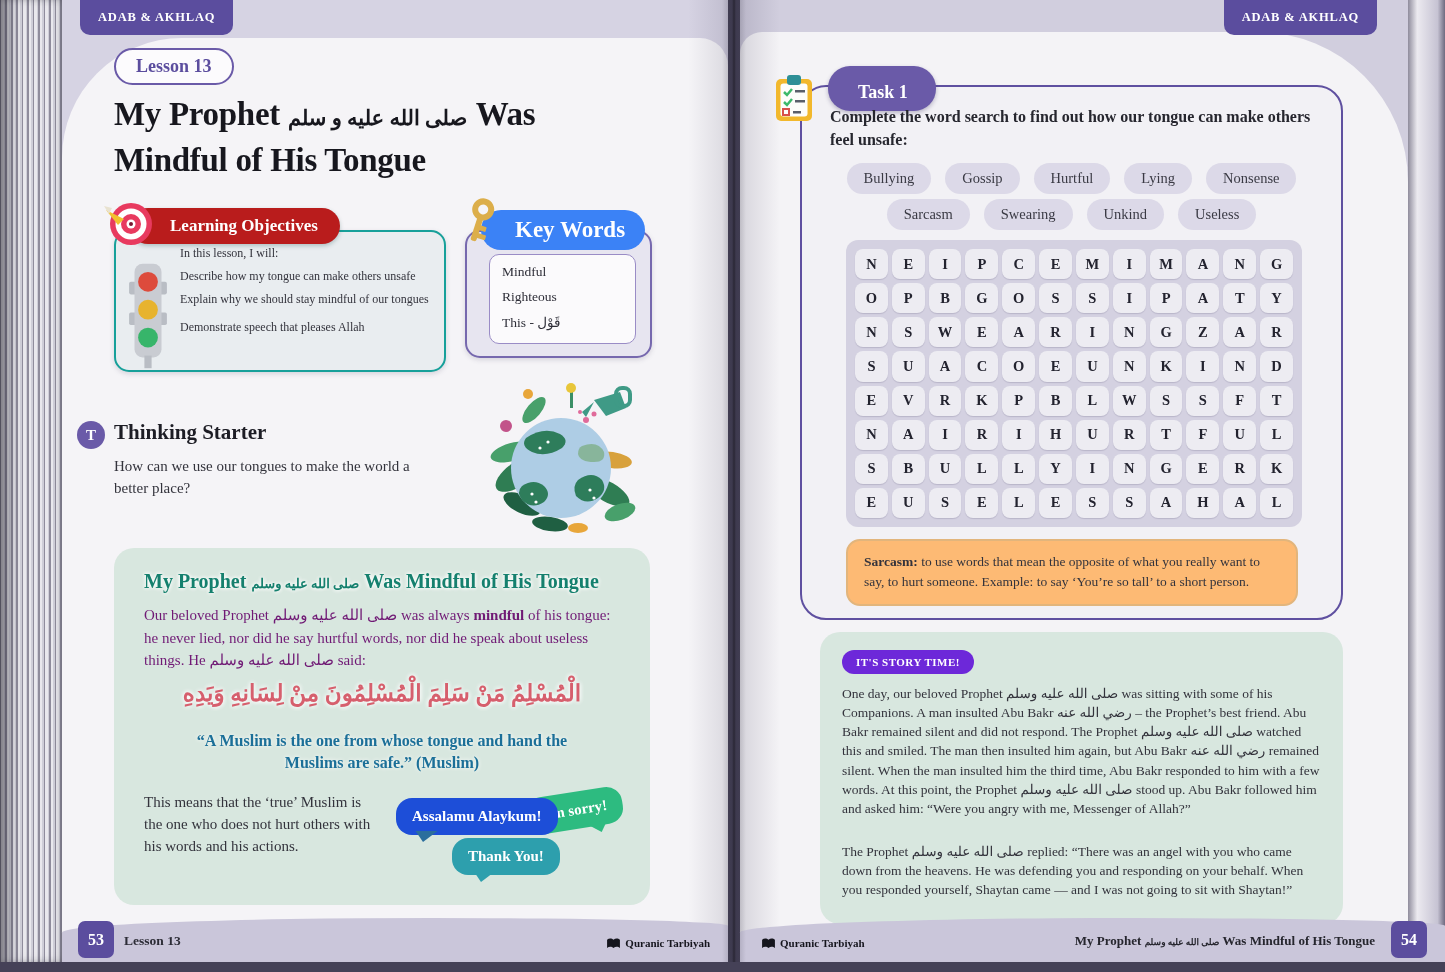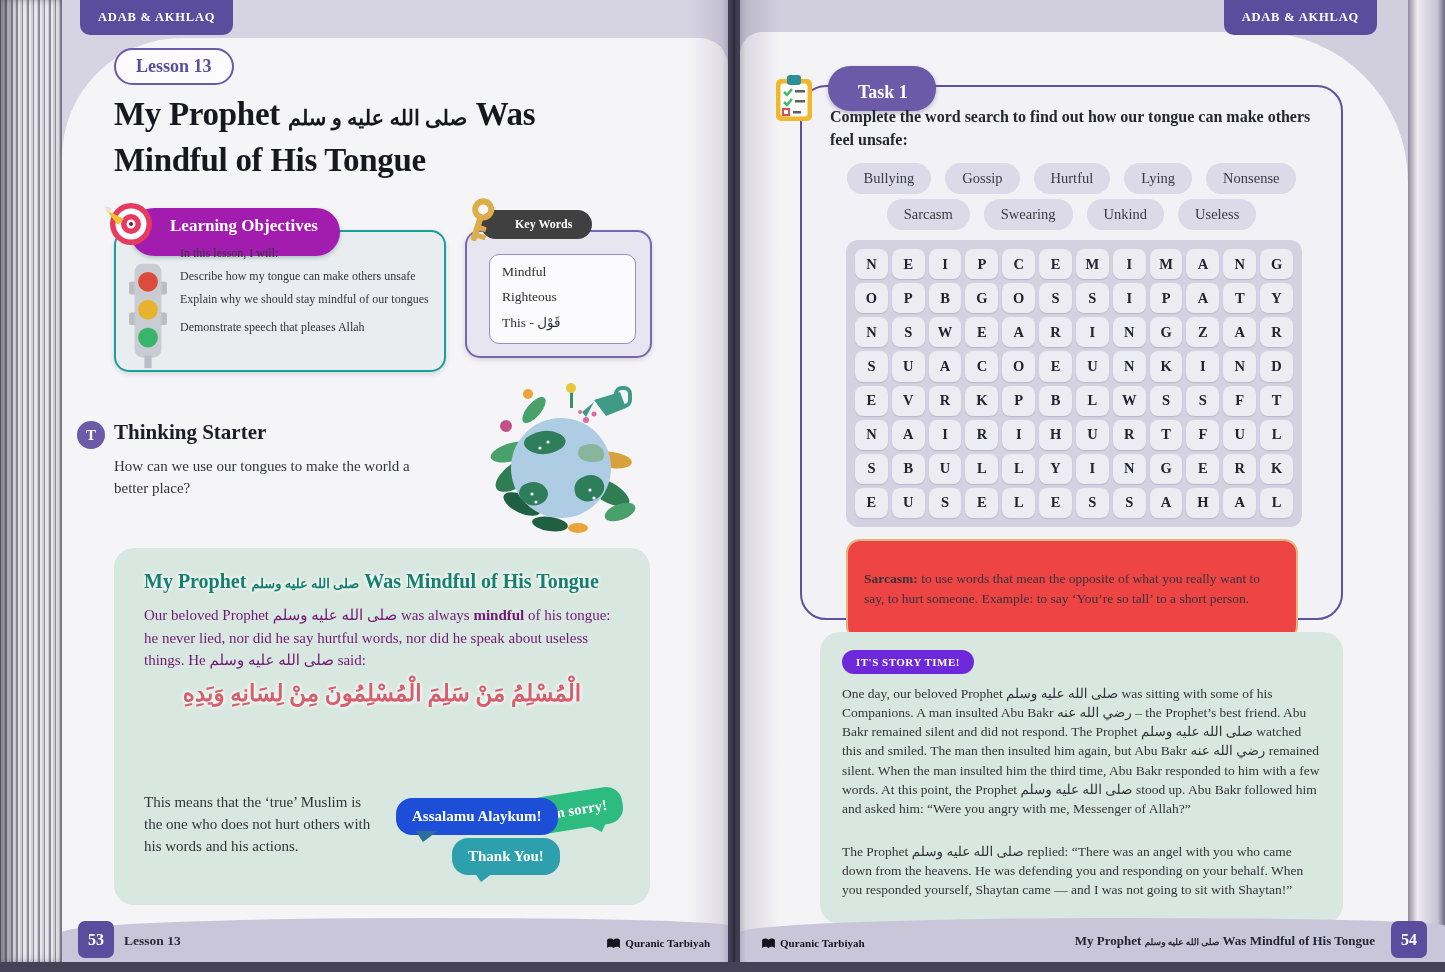--- a/index.html
+++ b/index.html
@@ -33,33 +33,33 @@
 
   
   .lesson-pill{position:absolute;left:52px;top:48px;padding:6px 20px;border:2.5px solid #6a5aa8;border-radius:19px;
     background:#fcfbfd;color:#5b4d9e;font-weight:bold;font-size:18px;}
   .main-title{position:absolute;left:52px;top:92px;width:528px;font-weight:800;font-size:33px;line-height:1.38;
     color:#17171e;letter-spacing:-.3px;}
   .main-title .ar{font-size:21px;font-weight:bold;}
 
   .lo-box{position:absolute;left:52px;top:230px;width:332px;height:142px;background:#e9edf0;
     border:2.5px solid #17a09a;border-radius:15px;box-shadow:0 2px 5px rgba(70,65,100,.18);}
-  .lo-header{position:absolute;top:-24px;left:14px;background:#a21caf;border-radius:24px;padding:8px 22px 20px 40px;
+  .lo-header{position:absolute;top:-24px;left:14px;background:#b91c1c;border-radius:24px;padding:8px 22px 8px 40px;
     color:#fff;font-weight:800;font-size:17px;box-shadow:0 2px 4px rgba(40,90,90,.3);}
   .target-wrap{position:absolute;left:-16px;top:-36px;width:56px;height:56px;}
   .traffic-wrap{position:absolute;left:12px;top:30px;width:40px;height:108px;}
   .lo-body{position:absolute;left:64px;right:10px;top:14px;font-size:12px;line-height:1.3;color:#33333c;}
   .lo-intro{margin-bottom:7px;}
   .lo-item{margin-bottom:8px;}
   .lo-item:last-child{margin-top:12px;}
 
   .kw-box{position:absolute;left:403px;top:230px;width:187px;height:128px;background:#e7e5f0;
     border:2.5px solid #7668ae;border-radius:15px;box-shadow:0 2px 5px rgba(70,65,100,.18);}
-  .kw-header{position:absolute;top:-22px;left:14px;background:#404040;border-radius:22px;padding:7px 20px 7px 34px;
-    color:#fff;font-weight:800;font-size:12px;}
+  .kw-header{position:absolute;top:-22px;left:14px;background:#3b82f6;border-radius:22px;padding:7px 20px 7px 34px;
+    color:#fff;font-weight:800;font-size:23px;}
   .key-wrap{position:absolute;left:-6px;top:-34px;width:44px;height:50px;}
   .kw-inner{position:absolute;left:22px;right:14px;top:22px;bottom:12px;background:#fbfafc;border:1.5px solid #9a8cc6;
     border-radius:10px;padding:9px 12px;}
   .kw-item{font-size:13.5px;color:#2e2e38;margin-bottom:9px;}
 
   .ts-circle{position:absolute;left:15px;top:421px;width:28px;height:28px;border-radius:50%;background:#6a5aa8;
     color:#fff;font-weight:bold;font-size:15px;display:flex;align-items:center;justify-content:center;}
   .ts-heading{position:absolute;left:52px;top:420px;font-size:21px;font-weight:800;color:#1d1d25;}
   .ts-question{position:absolute;left:52px;top:456px;width:330px;font-size:15px;line-height:1.45;color:#33333c;}
   .earth-wrap{position:absolute;left:420px;top:382px;width:158px;height:156px;}
@@ -90,22 +90,22 @@
   .clip-wrap{position:absolute;left:-30px;top:-14px;width:46px;height:52px;}
   .task-intro{position:absolute;left:28px;right:24px;top:18px;font-size:16px;font-weight:bold;color:#26262e;line-height:1.45;}
   .chips{position:absolute;left:0;right:0;display:flex;justify-content:center;gap:14px;}
   .chips-r1{top:76px;}
   .chips-r2{top:112px;}
   .chip{background:#dcd9e8;border-radius:17px;padding:7px 17px;font-size:14.5px;color:#3a3a44;}
   .ws-grid{position:absolute;left:44px;top:153px;width:456px;height:287px;background:#d4d1e1;border-radius:12px;
     padding:9px;display:grid;grid-template-columns:repeat(12,1fr);grid-template-rows:repeat(8,1fr);gap:4px;}
   .ws-cell{background:#edecf2;border-radius:8px;display:flex;align-items:center;justify-content:center;
     font-size:14.5px;font-weight:bold;color:#23232f;box-shadow:0 1px 1px rgba(80,75,110,.2);}
-  .sarcasm-note{position:absolute;left:44px;right:43px;top:452px;background:#ef4444;border:2px solid #e2b57c;
-    border-radius:14px;padding:28px 16px;font-size:13.5px;line-height:1.5;color:#33333c;}
+  .sarcasm-note{position:absolute;left:44px;right:43px;top:452px;background:#fdba74;border:2px solid #e2b57c;
+    border-radius:14px;padding:11px 16px;font-size:13.5px;line-height:1.5;color:#33333c;}
 
   .story-box{position:absolute;left:80px;top:632px;width:523px;height:292px;background:#d8e7df;border-radius:20px;}
   .story-badge{position:absolute;left:22px;top:18px;background:#6d28d9;border-radius:15px;padding:6px 14px;
     color:#fff;font-weight:800;font-size:11px;letter-spacing:.5px;}
   .story-title{position:absolute;left:145px;top:12px;font-size:23px;font-weight:800;color:#e5854e;
     text-shadow:0 0 4px #fff,0 0 5px #fff;}
   .story-p1{position:absolute;left:22px;right:20px;top:52px;font-size:13.5px;line-height:1.42;color:#33333c;}
   .story-p2{position:absolute;left:22px;right:20px;top:210px;font-size:13.5px;line-height:1.42;color:#33333c;}
   .footer-title{position:absolute;right:70px;bottom:13px;font-size:13px;color:#26262e;z-index:30;font-weight:bold;}
   .footer-title .ar{font-size:9px;}
@@ -226,20 +226,21 @@
     </div>
 
     <div class="green-box">
       <div class="gb-heading">
         <span>My Prophet </span><span class="ar" dir="rtl">صلى الله عليه وسلم</span><span> Was Mindful of His Tongue</span>
       </div>
       <p class="gb-para" style="margin:0">
         <span>Our beloved Prophet صلى الله عليه وسلم was always </span><b>mindful</b><span> of his tongue: he never lied, nor did he say hurtful words, nor did he speak about useless things. He صلى الله عليه وسلم said:</span>
       </p>
       <div class="gb-arabic">الْمُسْلِمُ مَنْ سَلِمَ الْمُسْلِمُونَ مِنْ لِسَانِهِ وَيَدِهِ</div>
+      <div class="gb-quote">“A Muslim is the one from whose tongue and hand the Muslims are safe.” (Muslim)</div>
       <div class="gb-meaning">This means that the ‘true’ Muslim is the one who does not hurt others with his words and his actions.</div>
       <div class="bubble b1">Assalamu Alaykum!</div>
       <div class="bubble b2">I'm sorry!</div>
       <div class="bubble b3">Thank You!</div>
     </div>
 
     <div class="footer-band"></div>
     <div class="page-num" style="left:16px">53</div>
     <div class="footer-label" style="left:62px">Lesson 13</div>
     <div class="brand" style="right:18px">

